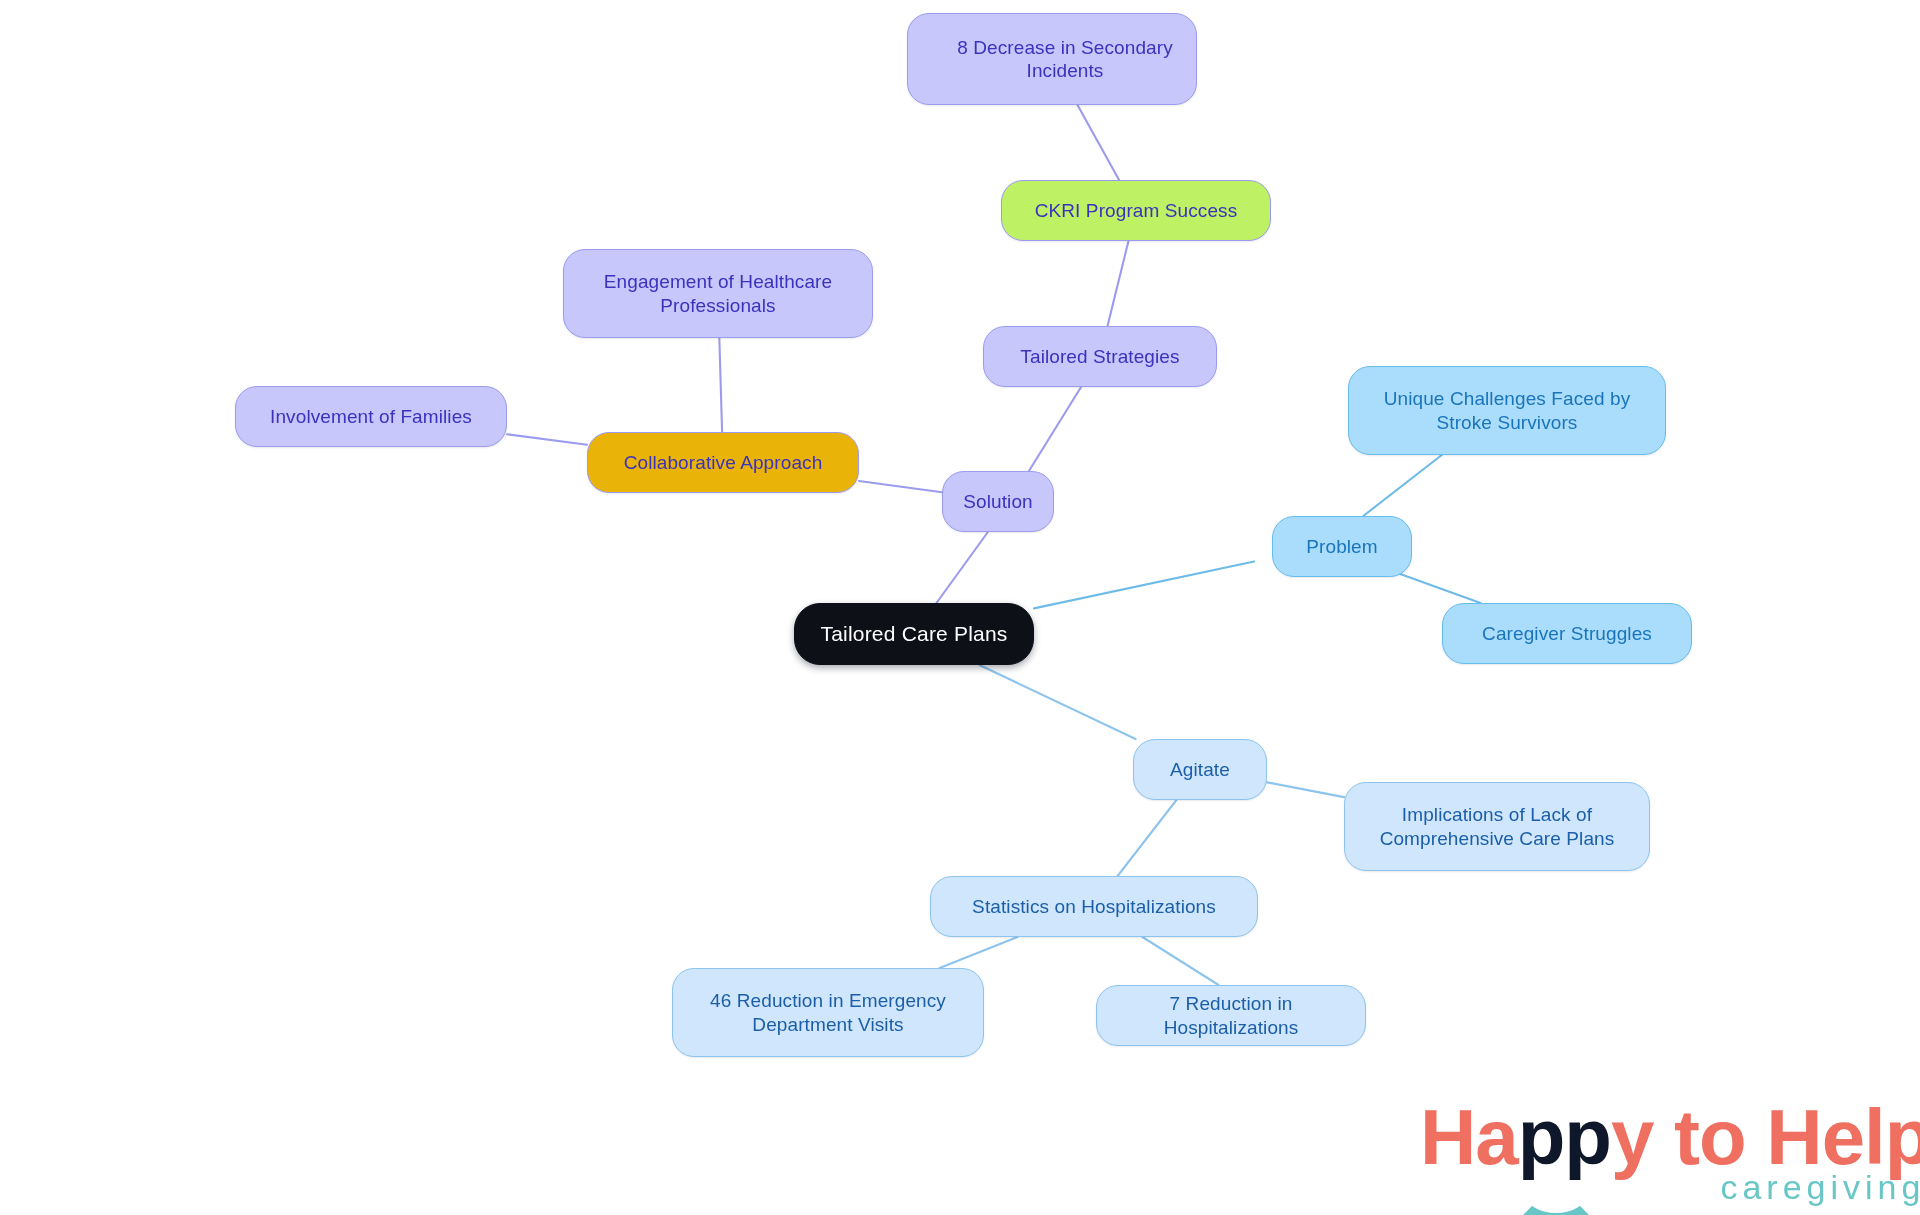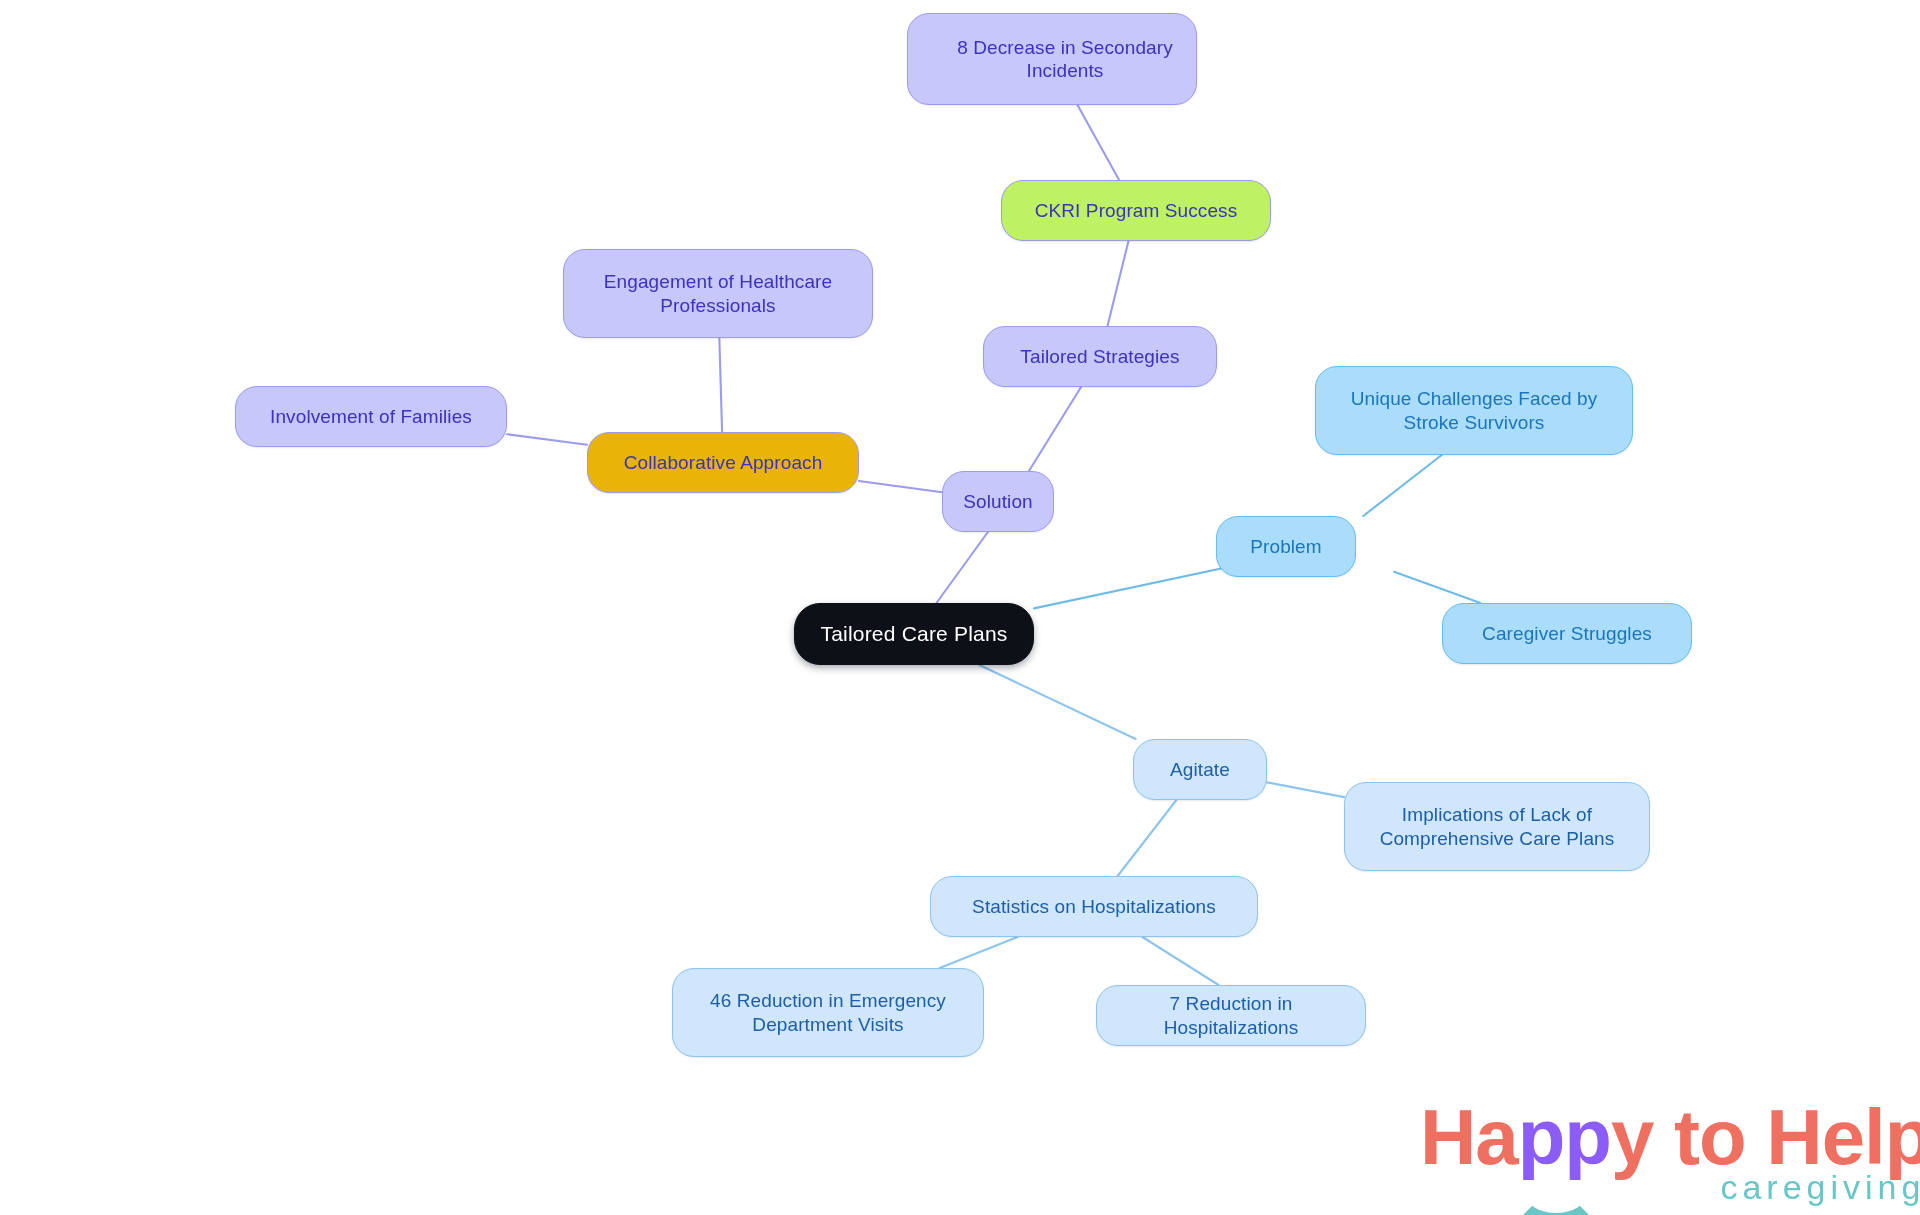--- a/index.html
+++ b/index.html
@@ -103,32 +103,32 @@
 <div class="node root" style="left: 794px; top: 603px; width: 240px; height: 62px; background: rgb(13, 17, 23); border-color: rgb(13, 17, 23); color: rgb(255, 255, 255); font-size: 21px;"><span>Tailored Care Plans</span></div>
     <div class="node" style="left: 907px; top: 13px; width: 290px; height: 92px; background: rgb(199, 199, 251); border-color: rgb(155, 155, 240); color: rgb(59, 50, 189); font-size: 19px; padding-left: 40px;"><span>8 Decrease in Secondary
 Incidents</span></div>
     <div class="node" style="left: 1001px; top: 180px; width: 270px; height: 61px; background: #bef264; border-color: rgb(155, 155, 240); color: rgb(59, 50, 189); font-size: 19px;"><span>CKRI Program Success</span></div>
     <div class="node" style="left: 983px; top: 326px; width: 234px; height: 61px; background: rgb(199, 199, 251); border-color: rgb(155, 155, 240); color: rgb(59, 50, 189); font-size: 19px;"><span>Tailored Strategies</span></div>
     <div class="node" style="left: 563px; top: 249px; width: 310px; height: 89px; background: rgb(199, 199, 251); border-color: rgb(155, 155, 240); color: rgb(59, 50, 189); font-size: 19px;"><span>Engagement of Healthcare
 Professionals</span></div>
     <div class="node" style="left: 235px; top: 386px; width: 272px; height: 61px; background: rgb(199, 199, 251); border-color: rgb(155, 155, 240); color: rgb(59, 50, 189); font-size: 19px;"><span>Involvement of Families</span></div>
     <div class="node" style="left: 587px; top: 432px; width: 272px; height: 61px; background: #eab308; border-color: rgb(155, 155, 240); color: rgb(59, 50, 189); font-size: 19px;"><span>Collaborative Approach</span></div>
     <div class="node" style="left: 942px; top: 471px; width: 112px; height: 61px; background: rgb(199, 199, 251); border-color: rgb(155, 155, 240); color: rgb(59, 50, 189); font-size: 19px;"><span>Solution</span></div>
-    <div class="node" style="left: 1315px; top: 366px; width: 318px; height: 89px; background: rgb(170, 220, 251); border-color: rgb(102, 189, 240); color: rgb(26, 117, 187); font-size: 19px;"><span>Unique Challenges Faced by
+    <div class="node" style="left: 1348px; top: 366px; width: 318px; height: 89px; background: rgb(170, 220, 251); border-color: rgb(102, 189, 240); color: rgb(26, 117, 187); font-size: 19px;"><span>Unique Challenges Faced by
 Stroke Survivors</span></div>
-    <div class="node" style="left: 1216px; top: 516px; width: 140px; height: 61px; background: rgb(170, 220, 251); border-color: rgb(102, 189, 240); color: rgb(26, 117, 187); font-size: 19px;"><span>Problem</span></div>
+    <div class="node" style="left: 1272px; top: 516px; width: 140px; height: 61px; background: rgb(170, 220, 251); border-color: rgb(102, 189, 240); color: rgb(26, 117, 187); font-size: 19px;"><span>Problem</span></div>
     <div class="node" style="left: 1442px; top: 603px; width: 250px; height: 61px; background: rgb(170, 220, 251); border-color: rgb(102, 189, 240); color: rgb(26, 117, 187); font-size: 19px;"><span>Caregiver Struggles</span></div>
     <div class="node" style="left: 1133px; top: 739px; width: 134px; height: 61px; background: rgb(207, 230, 252); border-color: rgb(141, 196, 238); color: rgb(28, 95, 168); font-size: 19px;"><span>Agitate</span></div>
     <div class="node" style="left: 1344px; top: 782px; width: 306px; height: 89px; background: rgb(207, 230, 252); border-color: rgb(141, 196, 238); color: rgb(28, 95, 168); font-size: 19px;"><span>Implications of Lack of
 Comprehensive Care Plans</span></div>
     <div class="node" style="left: 930px; top: 876px; width: 328px; height: 61px; background: rgb(207, 230, 252); border-color: rgb(141, 196, 238); color: rgb(28, 95, 168); font-size: 19px;"><span>Statistics on Hospitalizations</span></div>
     <div class="node" style="left: 672px; top: 968px; width: 312px; height: 89px; background: rgb(207, 230, 252); border-color: rgb(141, 196, 238); color: rgb(28, 95, 168); font-size: 19px;"><span>46 Reduction in Emergency
 Department Visits</span></div>
     <div class="node" style="left: 1096px; top: 985px; width: 270px; height: 61px; background: rgb(207, 230, 252); border-color: rgb(141, 196, 238); color: rgb(28, 95, 168); font-size: 19px;"><span>7 Reduction in Hospitalizations</span></div>
   </div>
 
 <div id="logo" style="left: 1420px; top: 1098px;">
   <div class="logo-main" style="color: rgb(239, 111, 97);">
-    <span>Ha</span><span id="logo-pp" style="color: #8b5cf6;">pp</span><span>y to Help</span>
+    <span>Ha</span><span id="logo-pp" style="color: #0f172a;">pp</span><span>y to Help</span>
   </div>
   <div class="logo-sub" style="color: rgb(104, 198, 198);">caregiving</div>
   <div class="smile" style="left: 92px; top: 62px; width: 62px; height: 40px; border-width: 13px; border-bottom-color: rgb(104, 198, 198);"></div>
 </div>
 
 </body></html>

